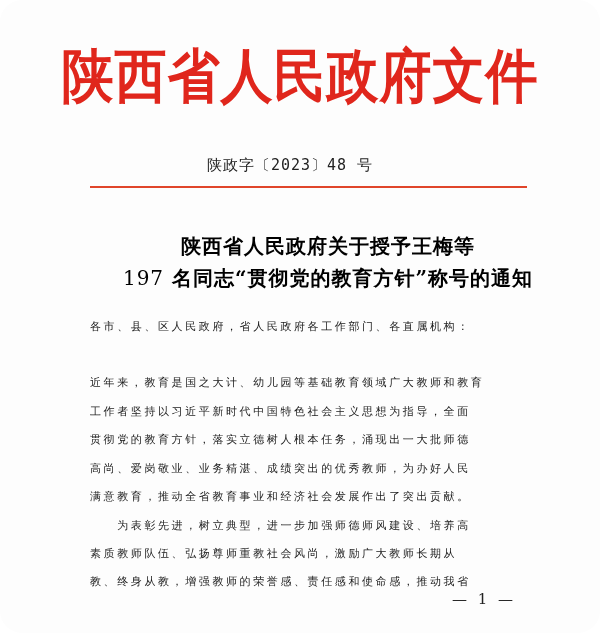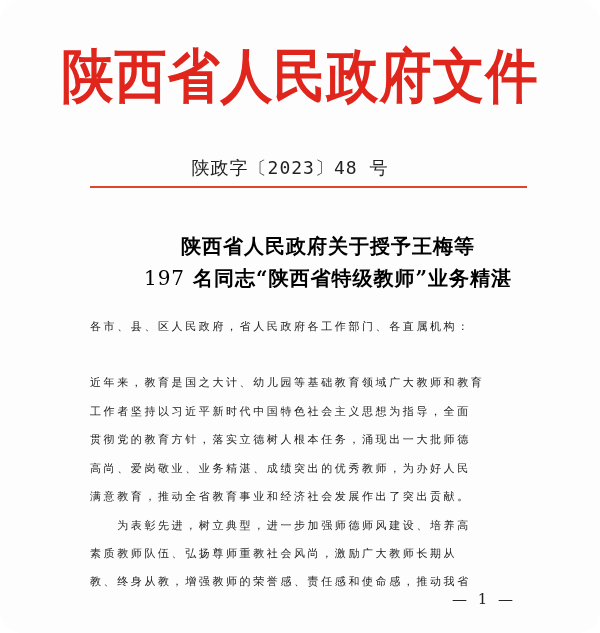--- a/index.html
+++ b/index.html
@@ -6,21 +6,21 @@
   body { width: 600px; height: 633px; position: relative; overflow: hidden; }
   .page { position: absolute; left: 0; top: 0; width: 600px; height: 633px; background: #fdfdfd; border-radius: 22px; }
   .masthead {
     position: absolute; left: 0; top: 36px; width: 600px; text-align: center;
     color: #e0261c; font-family: "DejaVu Serif", "Liberation Serif", serif;
     font-size: 52px; font-weight: bold; letter-spacing: 1px; line-height: 72px;
     transform: scaleY(1.12); transform-origin: center top;
   }
   .docno {
     position: absolute; left: 0; top: 156px; width: 580px; text-align: center;
-    font-family: "DejaVu Sans Mono", "Liberation Mono", monospace; font-size: 18px;
+    font-family: "DejaVu Sans Mono", "Liberation Mono", monospace; font-size: 15px;
     color: #222; letter-spacing: 1px;
   }
   .red-rule {
     position: absolute; left: 90px; top: 186px; width: 437px; height: 2px; background: #e0452a;
   }
   .title {
     position: absolute; left: 0; width: 600px; text-align: center;
     font-family: "DejaVu Serif", "Liberation Serif", serif; font-weight: bold;
     font-size: 20px; color: #000000; letter-spacing: 1px; margin-left: 28px;
   }
@@ -40,21 +40,21 @@
 </style>
 </head>
 <body>
 
 <div class="page">
   <div class="masthead">陕西省人民政府文件</div>
   <div class="docno">陕政字〔2023〕48 号</div>
   <div class="red-rule"></div>
 
   <div class="title l1">陕西省人民政府关于授予王梅等</div>
-  <div class="title l2"><span class="num">197</span><span> 名同志“陕西省特级教师”业务精湛</span></div>
+  <div class="title l2"><span class="num">197</span><span> 名同志“贯彻党的教育方针”称号的通知</span></div>
 
   <div class="body-text" style="top:317px">各市、县、区人民政府，省人民政府各工作部门、各直属机构：</div>
 
   <div class="body-text" style="top:373px">近年来，教育是国之大计、幼儿园等基础教育领域广大教师和教育</div>
   <div class="body-text" style="top:402px">工作者坚持以习近平新时代中国特色社会主义思想为指导，全面</div>
   <div class="body-text" style="top:459px">高尚、爱岗敬业、业务精湛、成绩突出的优秀教师，为办好人民</div>
   <div class="body-text" style="top:430px">贯彻党的教育方针，落实立德树人根本任务，涌现出一大批师德</div>
   <div class="body-text" style="top:516px">　　为表彰先进，树立典型，进一步加强师德师风建设、培养高</div>
   <div class="body-text" style="top:487px">满意教育，推动全省教育事业和经济社会发展作出了突出贡献。</div>
   <div class="body-text" style="top:544px">素质教师队伍、弘扬尊师重教社会风尚，激励广大教师长期从</div>

